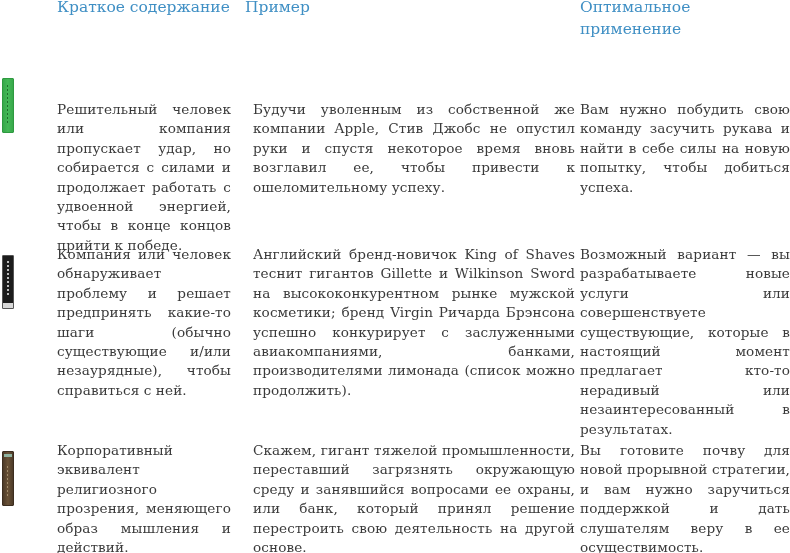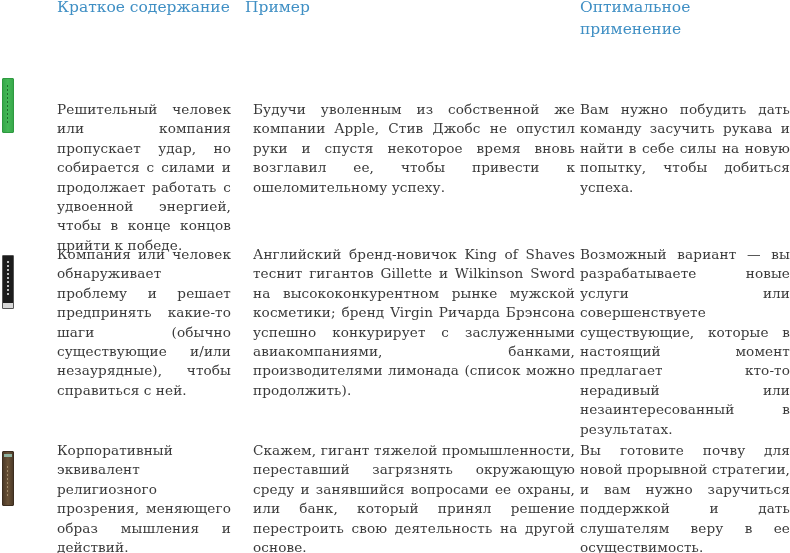--- a/index.html
+++ b/index.html
@@ -120,21 +120,21 @@
 <div>
 
   <div class="hdr c1">Краткое содержание</div>
   <div class="hdr c2">Пример</div>
   <div class="hdr c3">Оптимальное применение</div>
 
   <div>
     <div class="spine green"></div>
     <div class="cell c1 r1">Решительный человек или компания пропускает удар, но собирается с силами и продолжает работать с удвоенной энергией, чтобы в конце концов прийти к победе.</div>
     <div class="cell c2 r1">Будучи уволенным из собственной же компании Apple, Стив Джобс не опустил руки и спустя некоторое время вновь возгла­вил ее, чтобы привести к ошеломительному успеху.</div>
-    <div class="cell c3 r1">Вам нужно побудить дать команду засучить рукава и найти в себе силы на новую попытку, чтобы добиться успеха.</div>
+    <div class="cell c3 r1">Вам нужно побудить свою команду засучить рукава и найти в себе силы на новую попытку, чтобы добиться успеха.</div>
   </div>
 
   <div>
     <div class="spine black"></div>
     <div class="cell c1 r2">Компания или человек обнаруживает проблему и решает предпринять какие-то шаги (обычно существующие и/или незаурядные), чтобы справиться с ней.</div>
     <div class="cell c2 r2">Английский бренд-новичок King of Shaves теснит гигантов Gillette и Wilkinson Sword на высококонкурентном рынке мужской косметики; бренд Virgin Ричарда Брэнсона успешно конкурирует с заслуженными авиакомпаниями, банками, производителями лимонада (список можно продолжить).</div>
     <div class="cell c3 r2">Возможный вариант — вы разрабатываете новые услуги или совершенствуете существующие, которые в настоящий момент предлагает кто-то нерадивый или незаинтересованный в результатах.</div>
   </div>
 
   <div>

